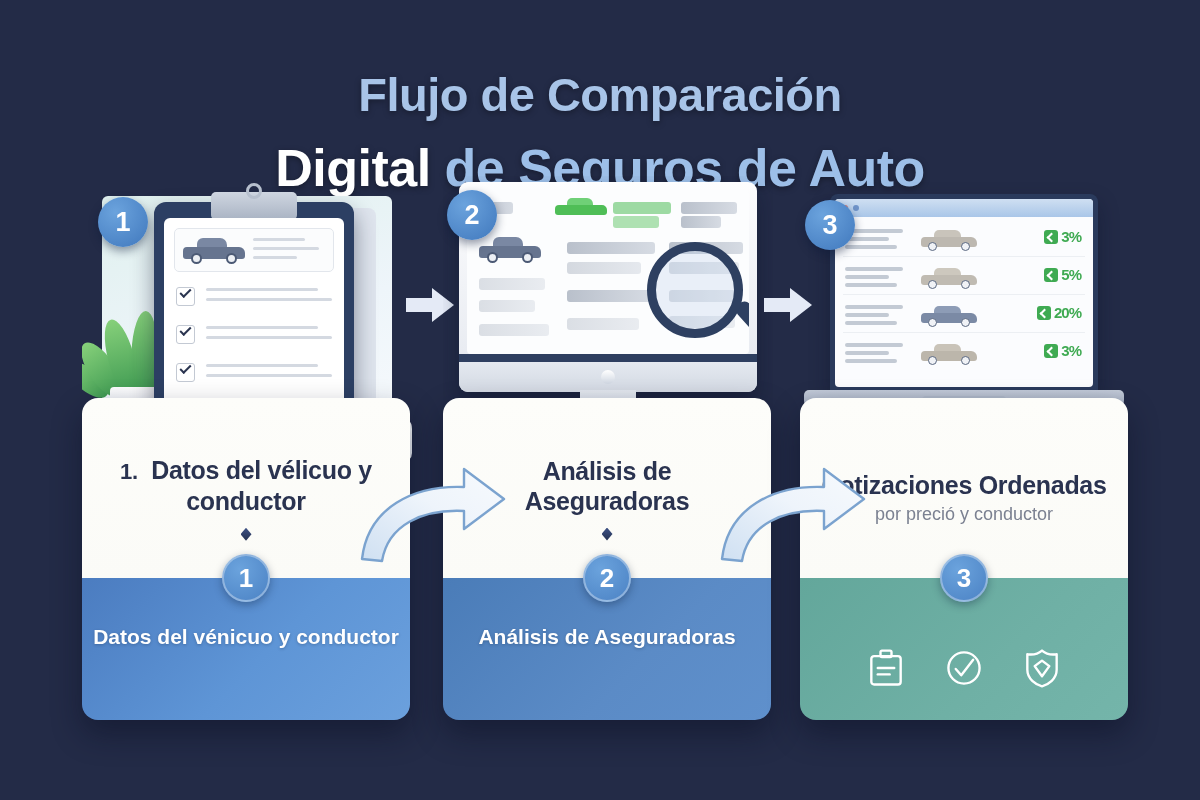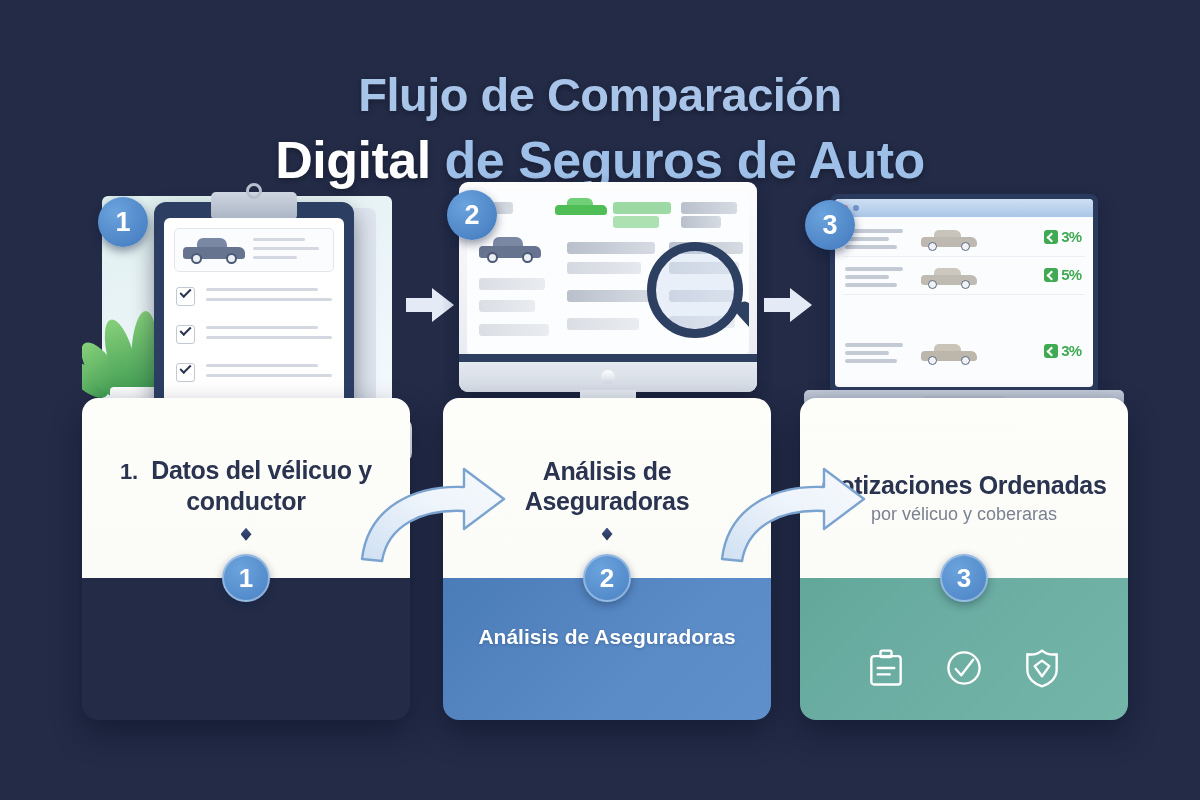--- a/index.html
+++ b/index.html
@@ -17,21 +17,21 @@
     position:absolute; top:34px; left:0; width:1200px;
     text-align:center; line-height:1.08;
   }
   .title-line {
     font-weight:bold; letter-spacing:-0.5px;
     text-shadow:0 2px 6px rgba(0,0,0,.35);
     white-space:nowrap;
     margin-top:36px;
   }
   .title-line1 { font-size:47px; color:#a8c4e8; }
-  .title-line2 { font-size:52px; color:#e8f0fb; margin-top:11px; }
+  .title-line2 { font-size:52px; color:#e8f0fb; margin-top:19px; }
   .title-line2 .w-dark { color:#ffffff; }
   .title-line2 .w-blue { color:#9dbfe8; }
 
   
   .illus {
     position:absolute;
     border-radius:10px;
     overflow:hidden;
   }
   .illus-1 { left:82px;  top:178px; width:330px; height:285px; }
@@ -516,20 +516,37 @@
             <div class="body" style="background:#c0bbb2;"></div>
             <div class="wh a"></div>
               <div class="wh b"></div>
           </div>
           <div class="pct">
             <span class="tag"></span>
             <span>5%</span>
           </div>
         </div>
 
+        <div class="listrow" style="top:100px;">
+          <div class="txt">
+              <div class="ln a"></div>
+              <div class="ln b"></div>
+              <div class="ln c"></div>
+            </div>
+          <div class="lcar">
+            <div class="top" style="background:#8d9cb6;"></div>
+            <div class="body" style="background:#7b8aa5;"></div>
+            <div class="wh a"></div>
+              <div class="wh b"></div>
+          </div>
+          <div class="pct">
+            <span class="tag"></span>
+            <span>20%</span>
+          </div>
+        </div>
 
         <div class="listrow" style="top:138px;border-bottom:none;">
           <div class="txt">
               <div class="ln a"></div>
               <div class="ln b"></div>
               <div class="ln c"></div>
             </div>
           <div class="lcar">
             <div class="top" style="background:#c9c3b8;"></div>
             <div class="body" style="background:#bcb6ab;"></div>
@@ -546,20 +563,23 @@
     </div>
     <div class="laptop-base"></div>
   </div>
   <div class="illus-badge badge-3">3</div>
 
   <div class="card card-1">
     <div class="card-top">
       <div class="card-title"><span class="numlbl">1.</span>&nbsp; <span>Datos del vélicuo y conductor</span></div>
       <div class="diamond"></div>
     </div>
+    <div class="card-bottom">
+      <div class="card-label">Datos del vénicuo y conductor</div>
+    </div>
     <div class="step-circle">1</div>
   </div>
 
   <div class="swoosh s1">
     <svg viewBox="0 0 170 120" xmlns="http://www.w3.org/2000/svg">
       <defs>
         <linearGradient id="swg1" x1="0" y1="1" x2="1" y2="0">
           <stop offset="0%" stop-color="#cfe0f2"></stop>
           <stop offset="55%" stop-color="#eef4fb"></stop>
           <stop offset="100%" stop-color="#f7fafd"></stop>
@@ -589,21 +609,21 @@
           <stop offset="100%" stop-color="#f7fafd"></stop>
         </linearGradient>
       </defs>
       <path d="M10 104 C 16 52, 62 30, 112 32 L 112 14 L 152 44 L 112 74 L 112 56 C 70 54, 36 70, 30 106 Z" fill="url(#swg2)" stroke="#7ba3cf" stroke-width="2.4" stroke-linejoin="round"></path>
     </svg>
   </div>
 
   <div class="card card-3">
     <div class="card-top">
       <div class="card-title">Cotizaciones Ordenadas</div>
-      <div class="card-sub">por vélicuo y coberaras</div>
+      <div class="card-sub">por preció y conductor</div>
     </div>
     <div class="card-bottom">
       <div class="card-icons">
         <span class="ic">
           <svg viewBox="0 0 48 48" fill="none" stroke="#ffffff" stroke-width="2.6" stroke-linecap="round" stroke-linejoin="round">
             <rect x="8" y="11" width="32" height="31" rx="3"></rect>
             <rect x="18" y="5" width="12" height="7" rx="1.6"></rect>
             <line x1="15" y1="24" x2="33" y2="24"></line>
             <line x1="15" y1="31" x2="28" y2="31"></line>
           </svg>

